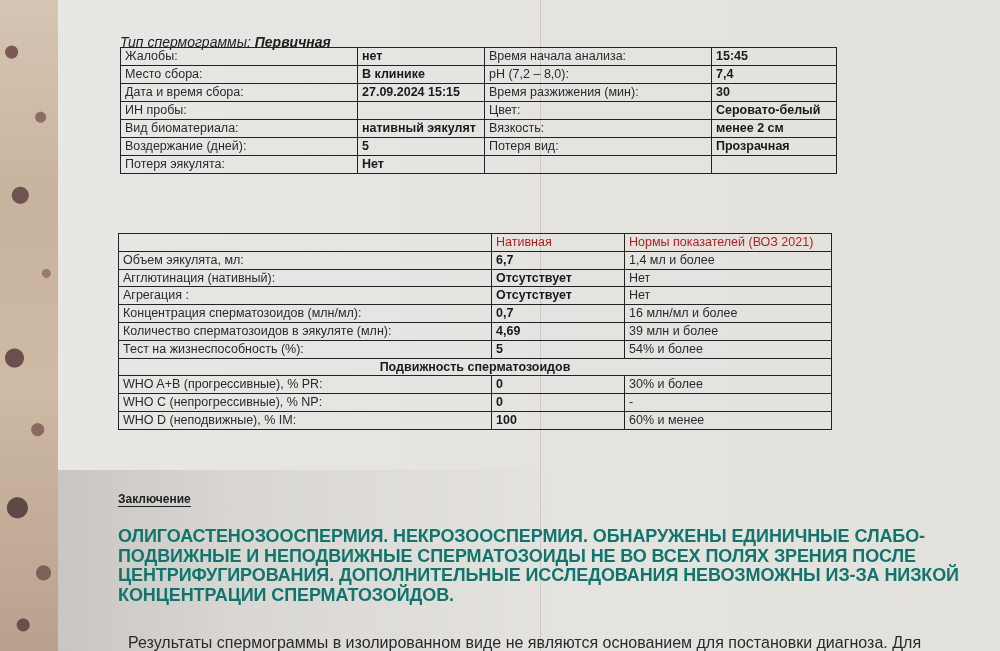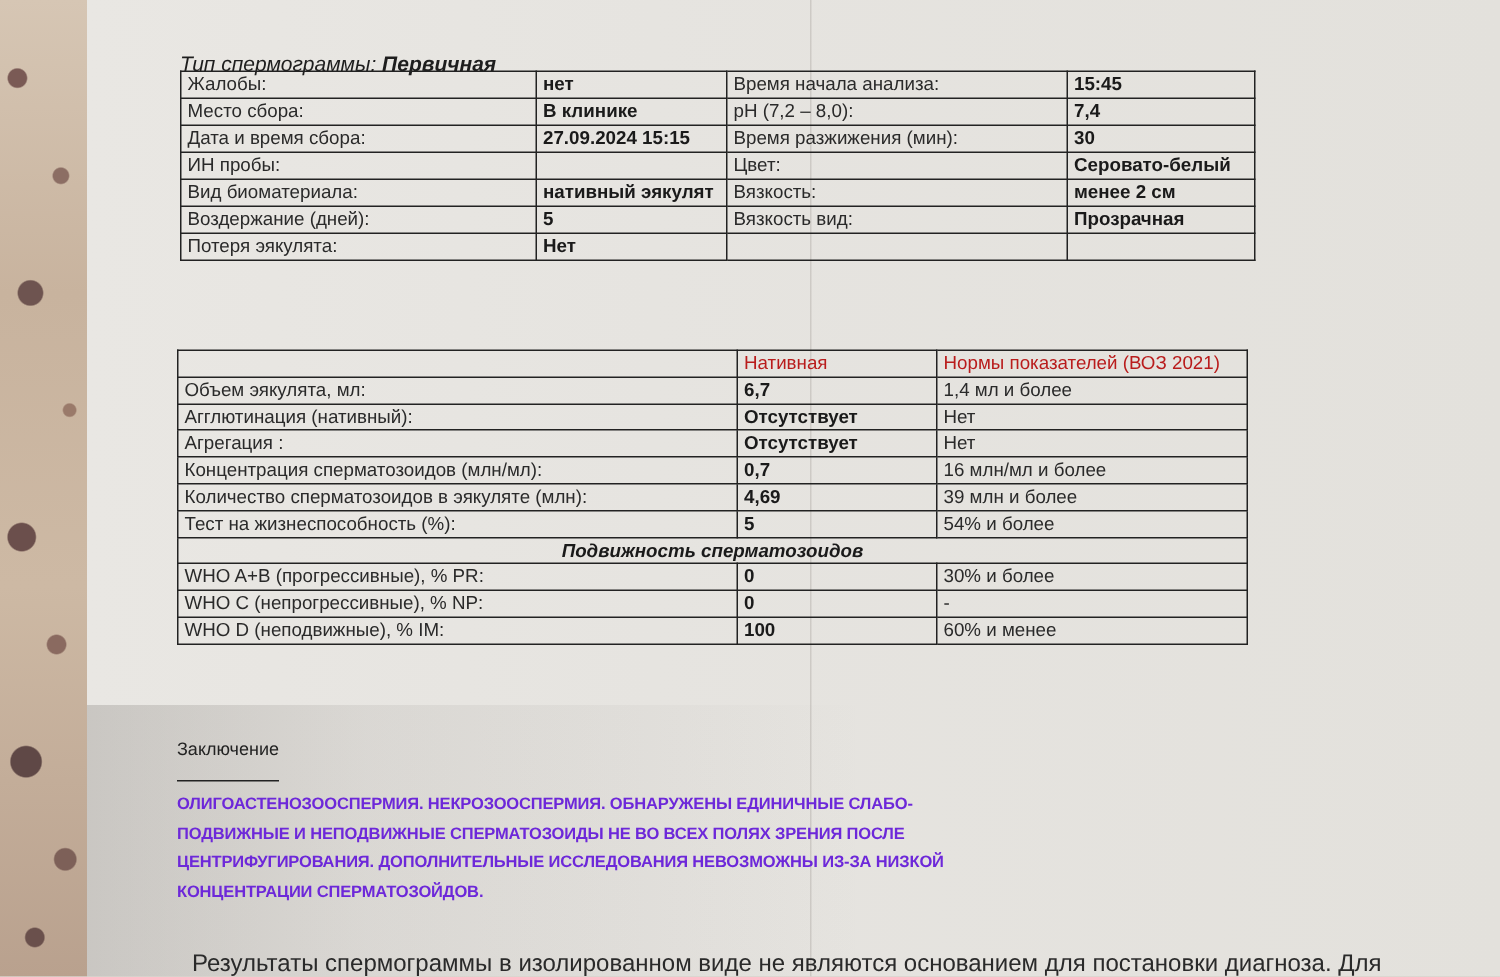--- a/index.html
+++ b/index.html
@@ -56,31 +56,31 @@
     #t1 { left: 120px; top: 47px; }
     #t1 .c1 { width: 228px; }
     #t1 .c2 { width: 118px; }
     #t1 .c3 { width: 218px; }
     #t1 .c4 { width: 116px; }
 
     #t2 { left: 118px; top: 233px; }
     #t2 .c1 { width: 364px; }
     #t2 .c2 { width: 124px; }
     #t2 .c3 { width: 198px; }
-    #t2 td.section { text-align: center; font-weight: bold; color: #1a1a1a; font-style: italic; }
+    #t2 td.section { text-align: center; font-weight: bold; color: #1a1a1a; }
     #t2 td { height: 16.8px; line-height: 16.8px; }
 
     .concl-label {
       position: absolute; left: 118px; top: 492px;
-      font-size: 12px; font-weight: normal; color: #222;
-      border-bottom: 1px solid #222; padding-bottom: 14px;
+      font-size: 12px; font-weight: bold; color: #222;
+      border-bottom: 1px solid #222; padding-bottom: 0;
     }
     .concl-text {
       position: absolute; left: 118px; top: 527px; width: 800px;
-      font-size: 11px; font-weight: bold; line-height: 19.5px; color: #6d28d9;
+      font-size: 18px; font-weight: bold; line-height: 19.5px; color: #0f766e;
       letter-spacing: -0.1px;
     }
     .concl-text span { display: block; white-space: nowrap; }
     .footnote {
       position: absolute; left: 128px; top: 634px; width: 860px;
       font-size: 16px; color: #2a2a2a; white-space: nowrap;
     }
   </style>
 </head>
 <body>
@@ -122,21 +122,21 @@
     </tr>
     <tr>
       <td class="c1">Вид биоматериала:</td>
       <td class="c2 v">нативный эякулят</td>
       <td class="c3">Вязкость:</td>
       <td class="c4 v">менее 2 см</td>
     </tr>
     <tr>
       <td class="c1">Воздержание (дней):</td>
       <td class="c2 v">5</td>
-      <td class="c3">Вязкость вид:</td>
+      <td class="c3">Потеря вид:</td>
       <td class="c4 v">Прозрачная</td>
     </tr>
     <tr>
       <td class="c1">Потеря эякулята:</td>
       <td class="c2 v">Нет</td>
       <td class="c3"></td>
       <td class="c4 v"></td>
     </tr>
   </tbody>
 </table>

